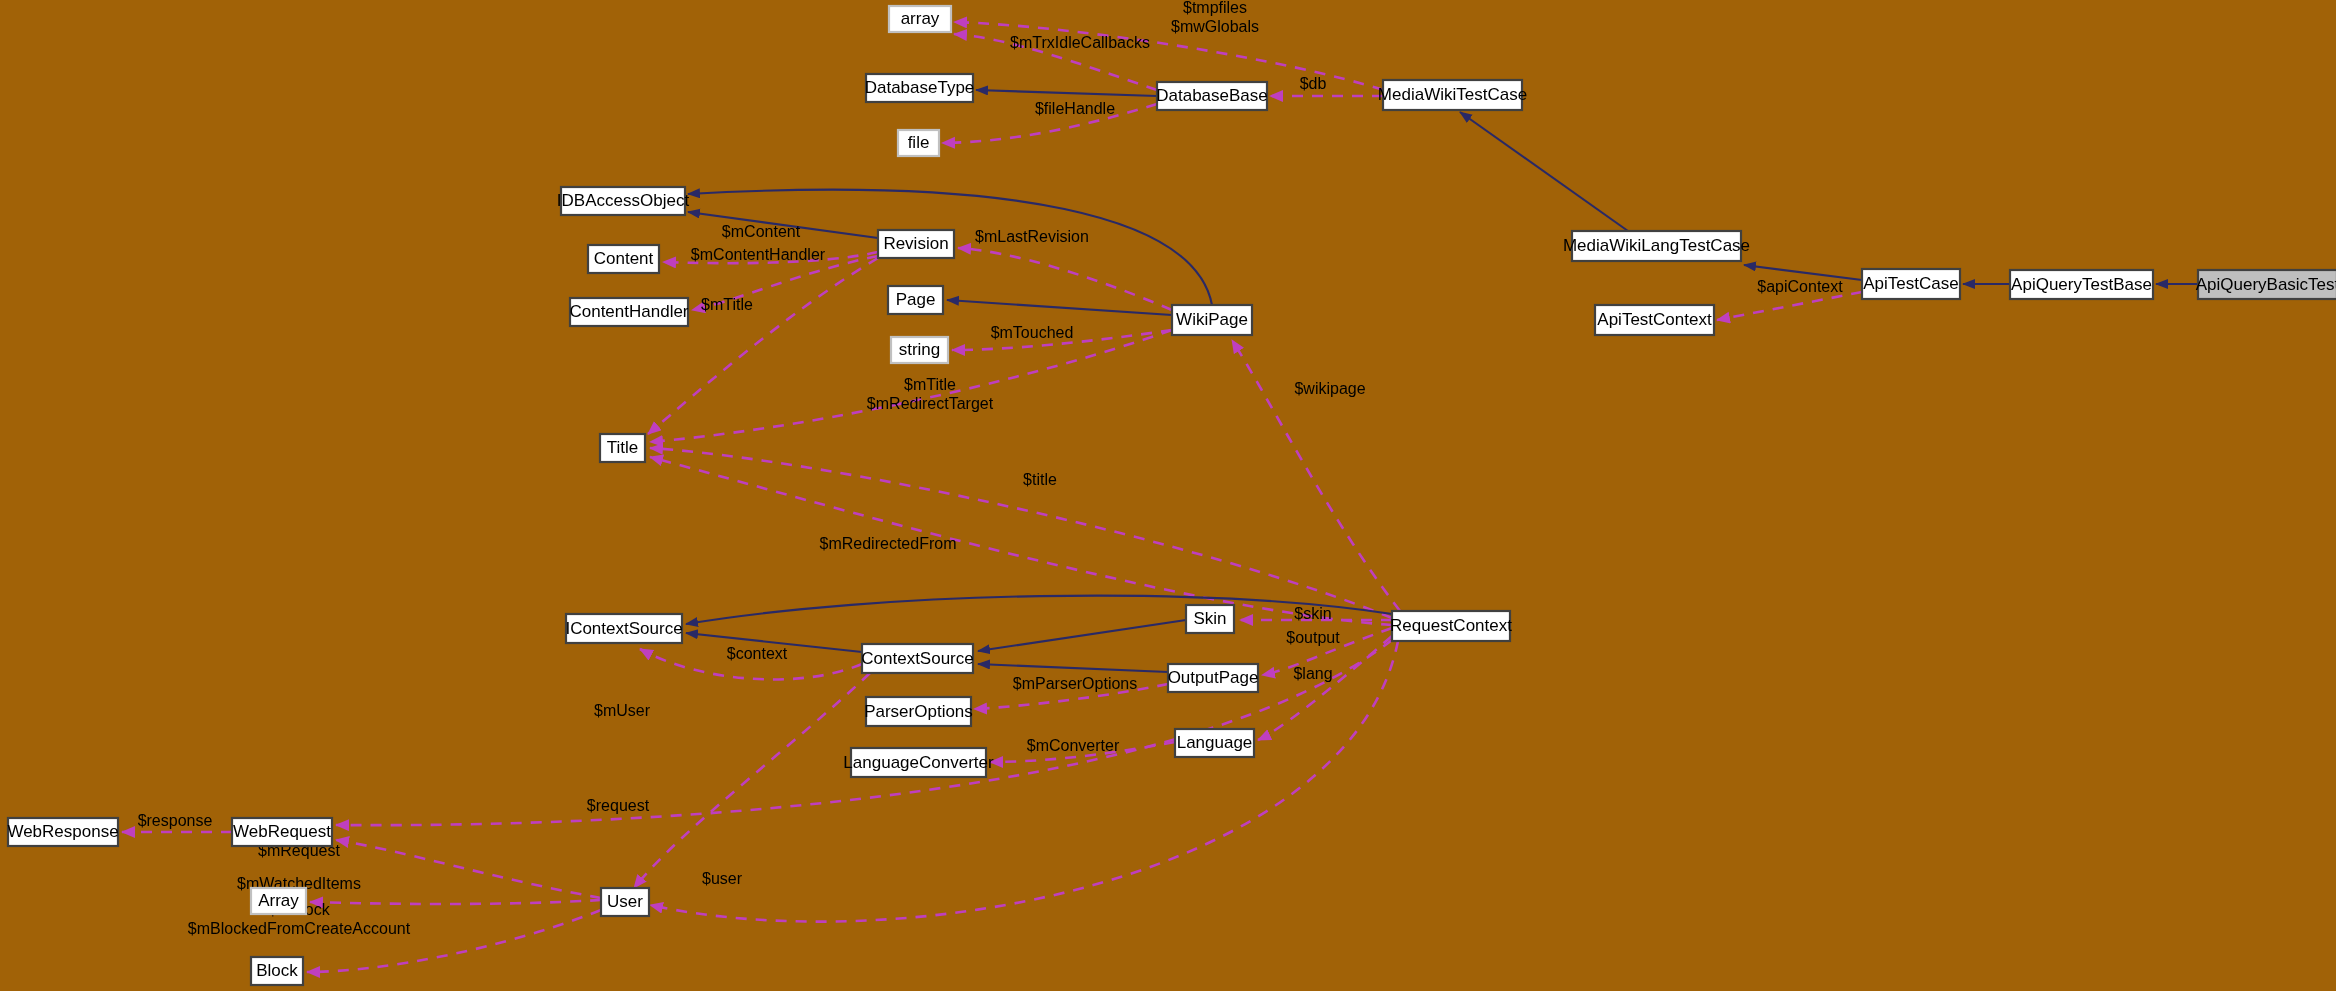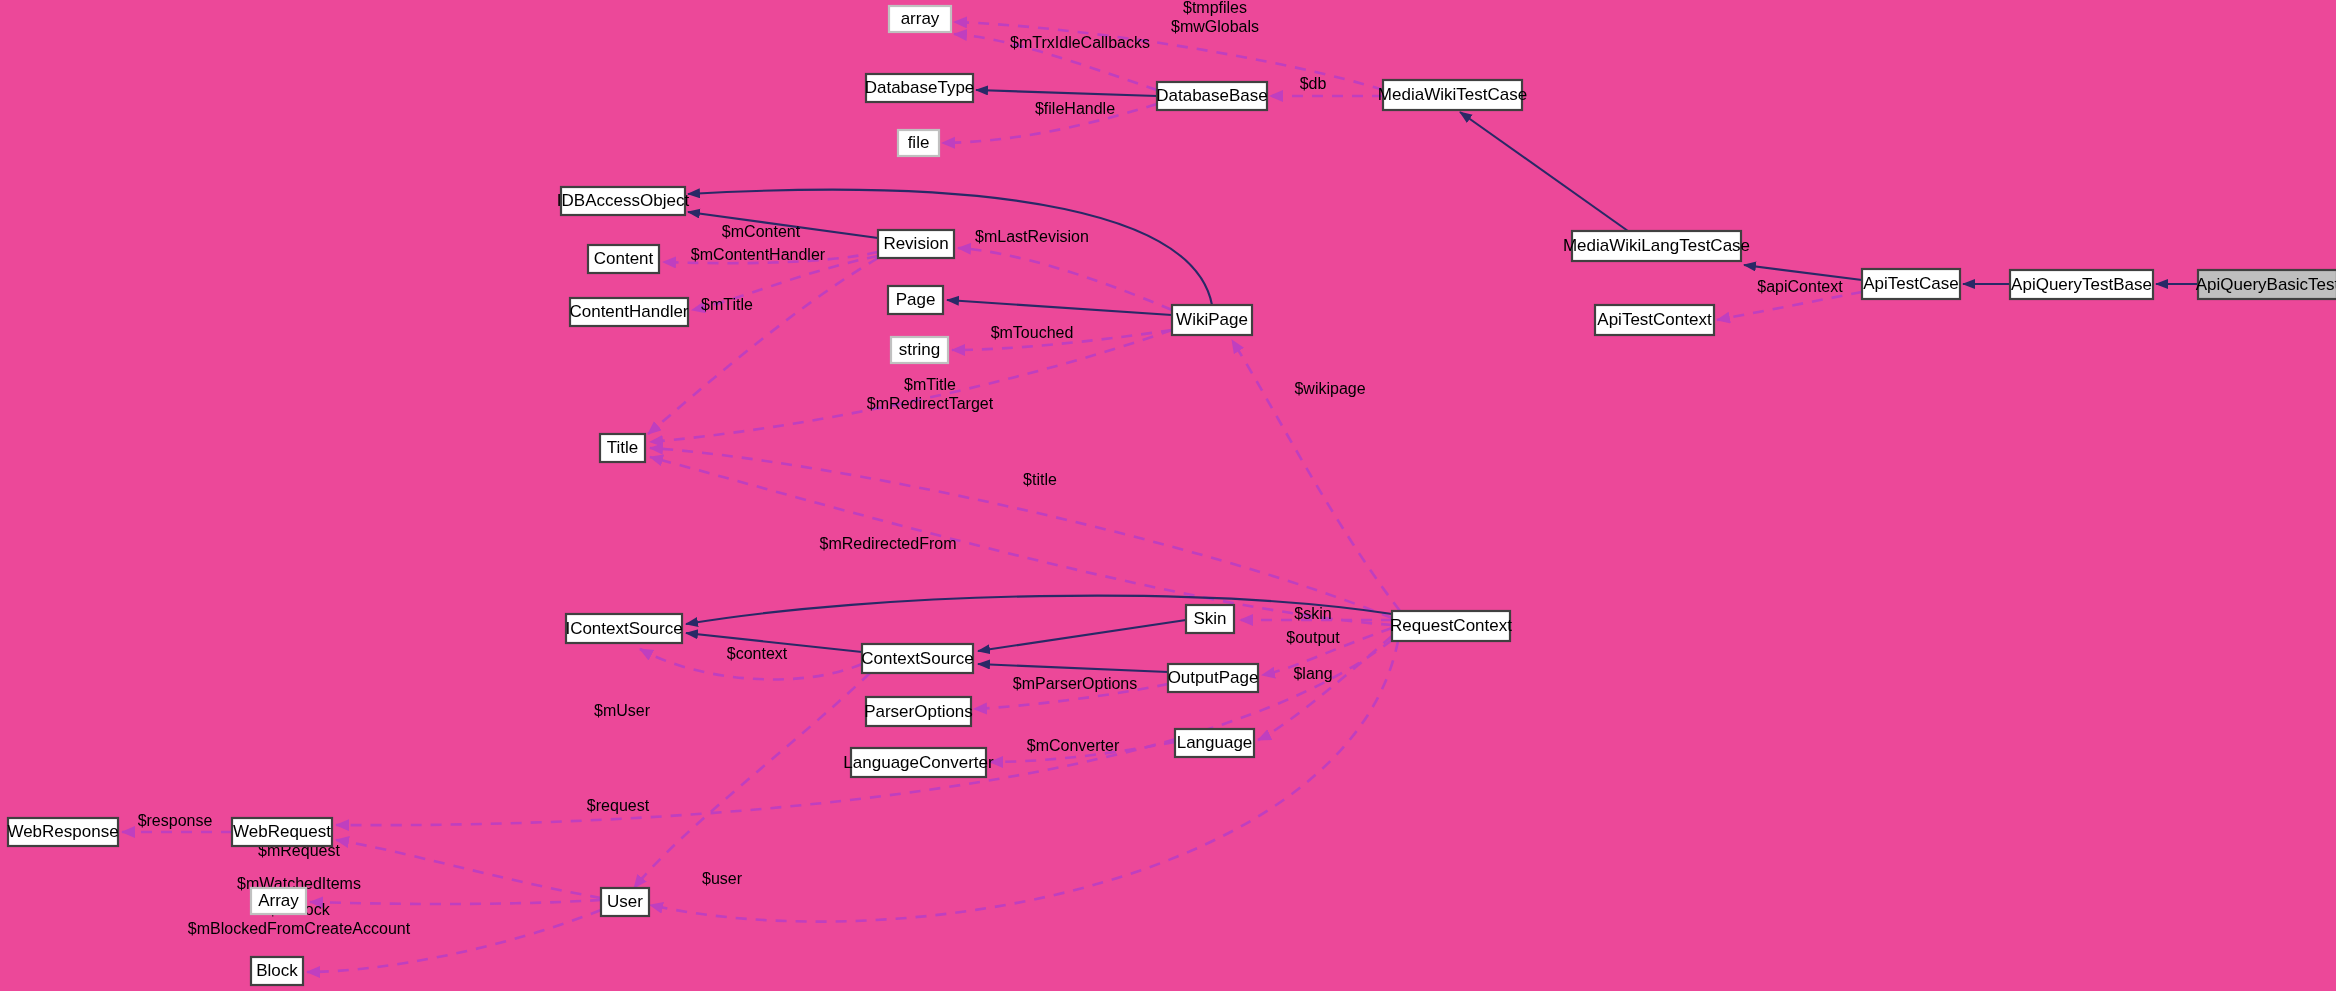--- a/index.html
+++ b/index.html
@@ -7,21 +7,21 @@
     padding: 0;
     background: #ffffff;
   }
   body {
     font-family: "Liberation Sans", sans-serif;
   }
   #diagram-root {
     position: relative;
     width: 2336px;
     height: 991px;
-    background: #ec4899;
+    background: #a16207;
     overflow: hidden;
   }
   svg#graph {
     display: block;
     width: 2336px;
     height: 991px;
   }
   .node-box {
     fill: #ffffff;
     stroke: #404040;

